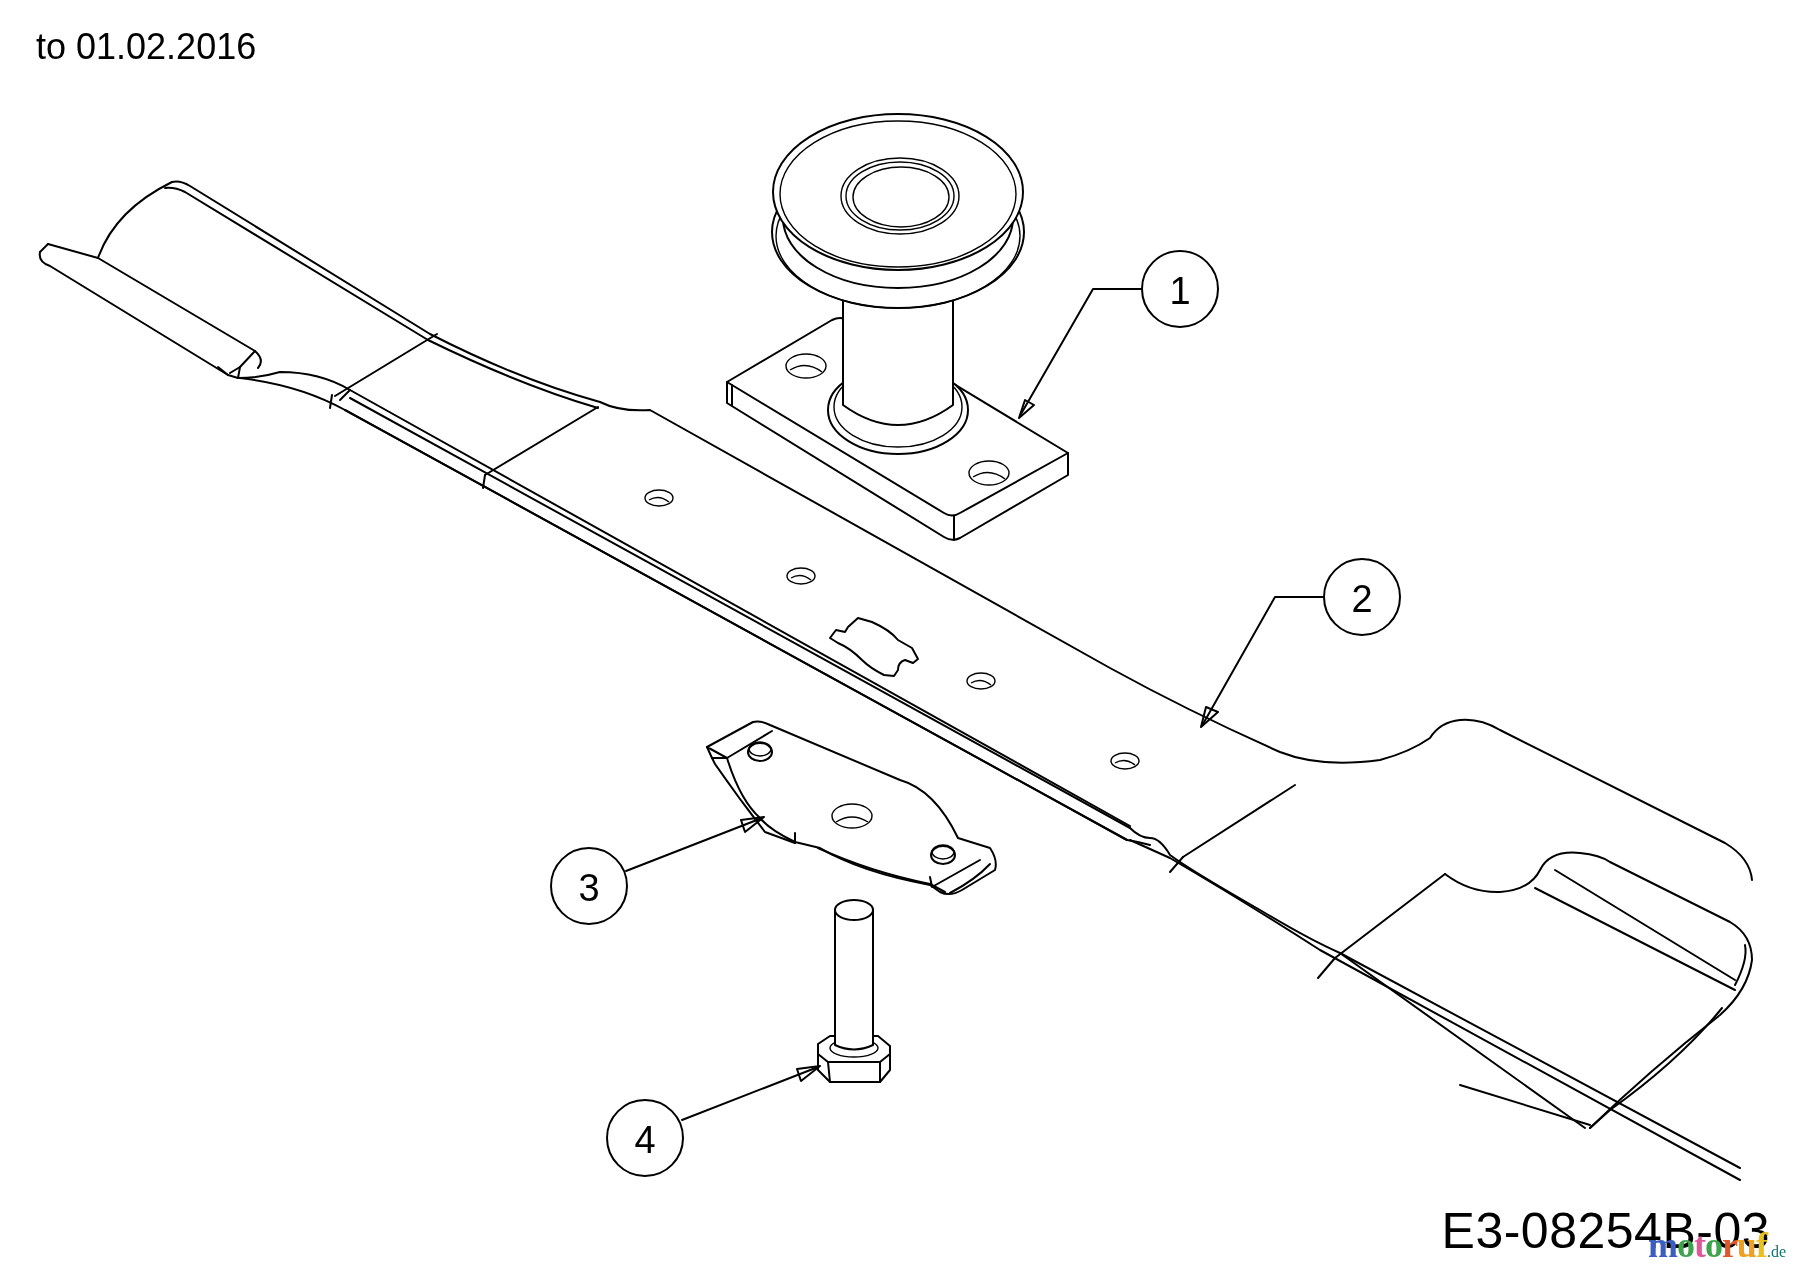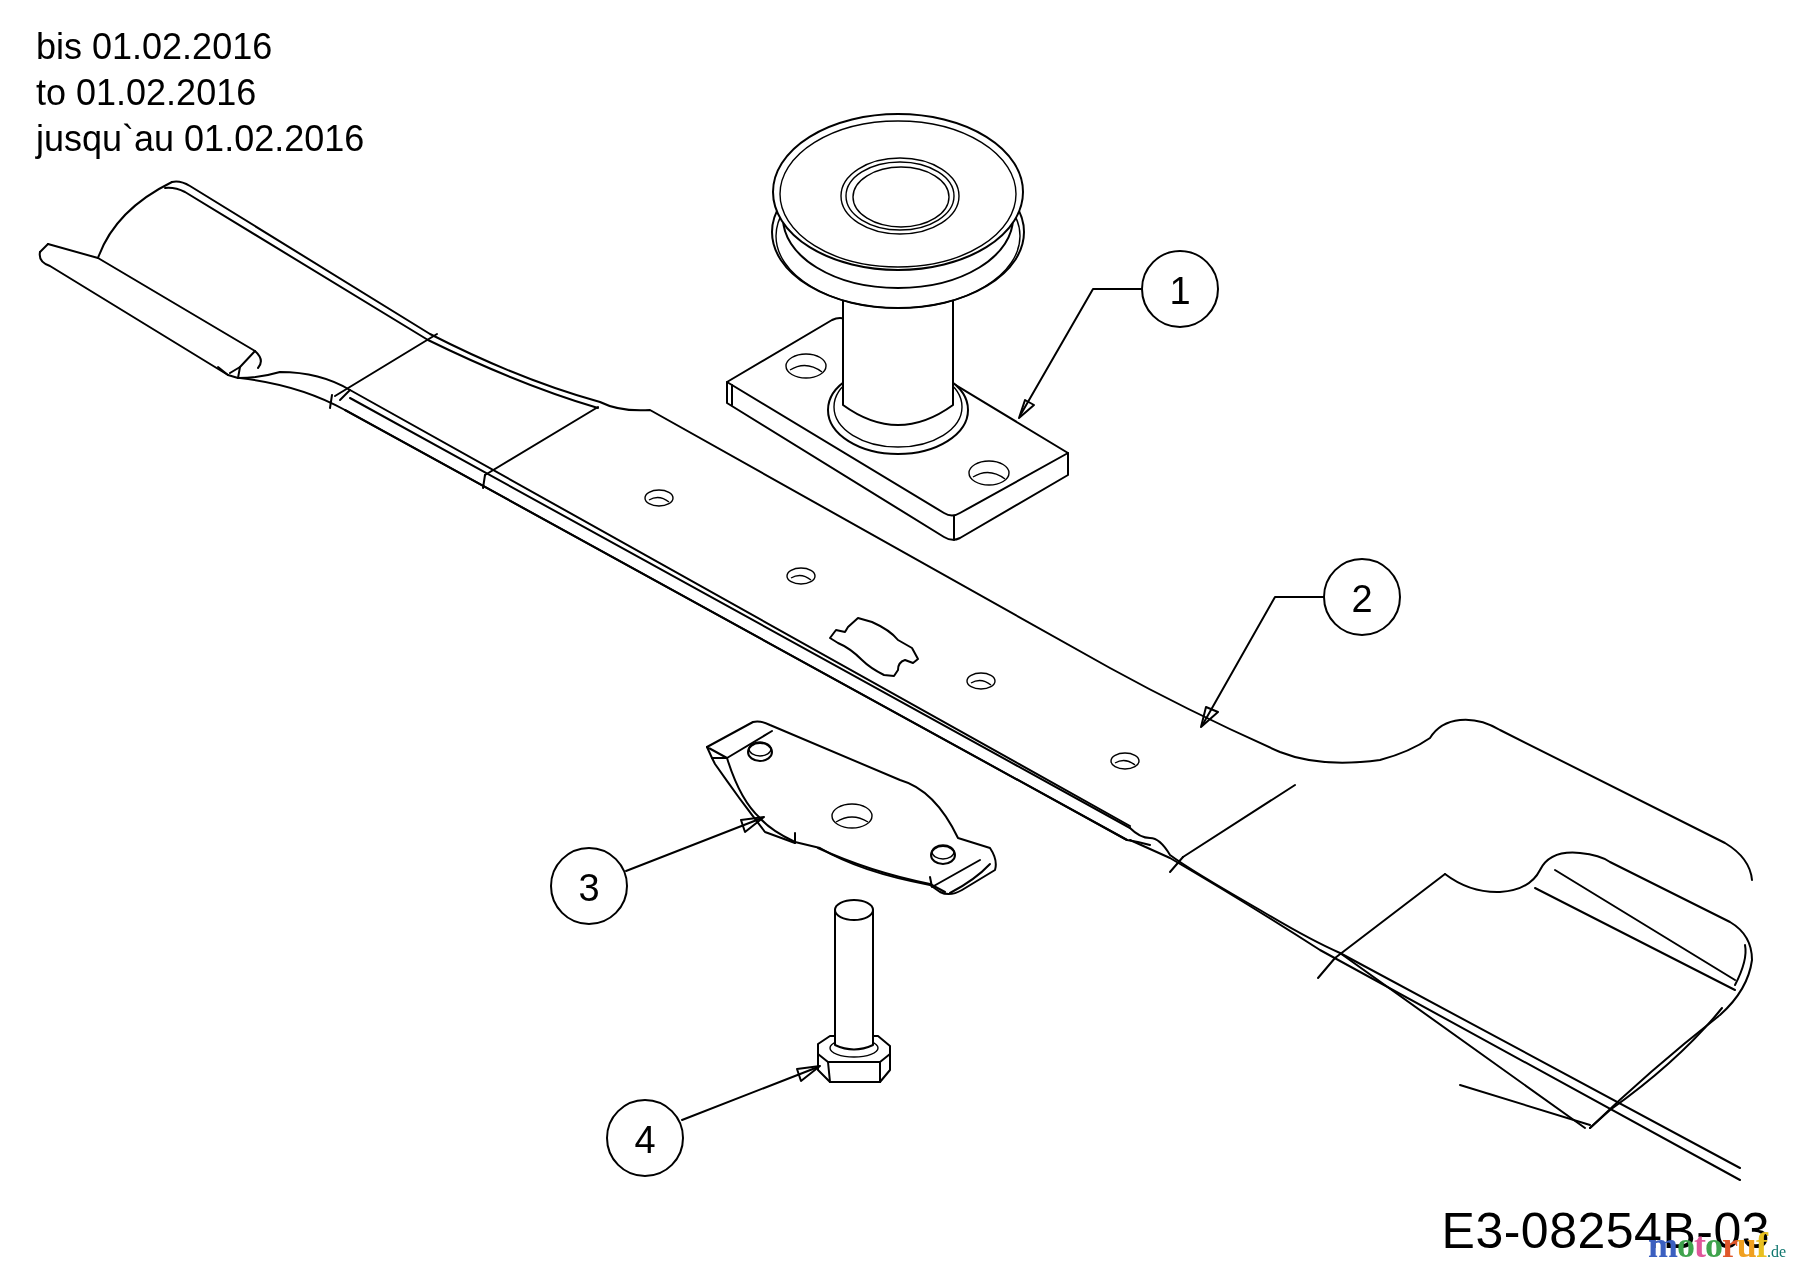--- a/index.html
+++ b/index.html
@@ -13,23 +13,21 @@
   .callout-circle { fill: #fff; stroke: #000; stroke-width: 2; }
   .callout-num { font-family: "Liberation Sans", sans-serif; font-size: 38px; fill: #000; text-anchor: middle; dominant-baseline: central; }
   .drawing-id { position: absolute; right: 30px; bottom: 12px; font-size: 50px; color: #000; letter-spacing: 0.5px; }
   .watermark { position: absolute; right: 14px; bottom: 6px; font-family: "Liberation Serif", serif; font-size: 36px; font-weight: bold; letter-spacing: -1px; }
   .watermark .tld { font-size: 16px; font-weight: normal; color: #0f766e; letter-spacing: 0; }
 </style>
 </head>
 <body>
 
 <div class="validity">
-  <div>bis 01.02.2016</div>
   <div>to 01.02.2016</div>
-  <div>jusqu`au 01.02.2016</div>
 </div>
 
 <svg class="drawing" width="1800" height="1272" viewBox="0 0 1800 1272">
 
   <g>
 
     <path class="fillw" d="
       M 40 250
       Q 38 240 50 244
       L 98 258

